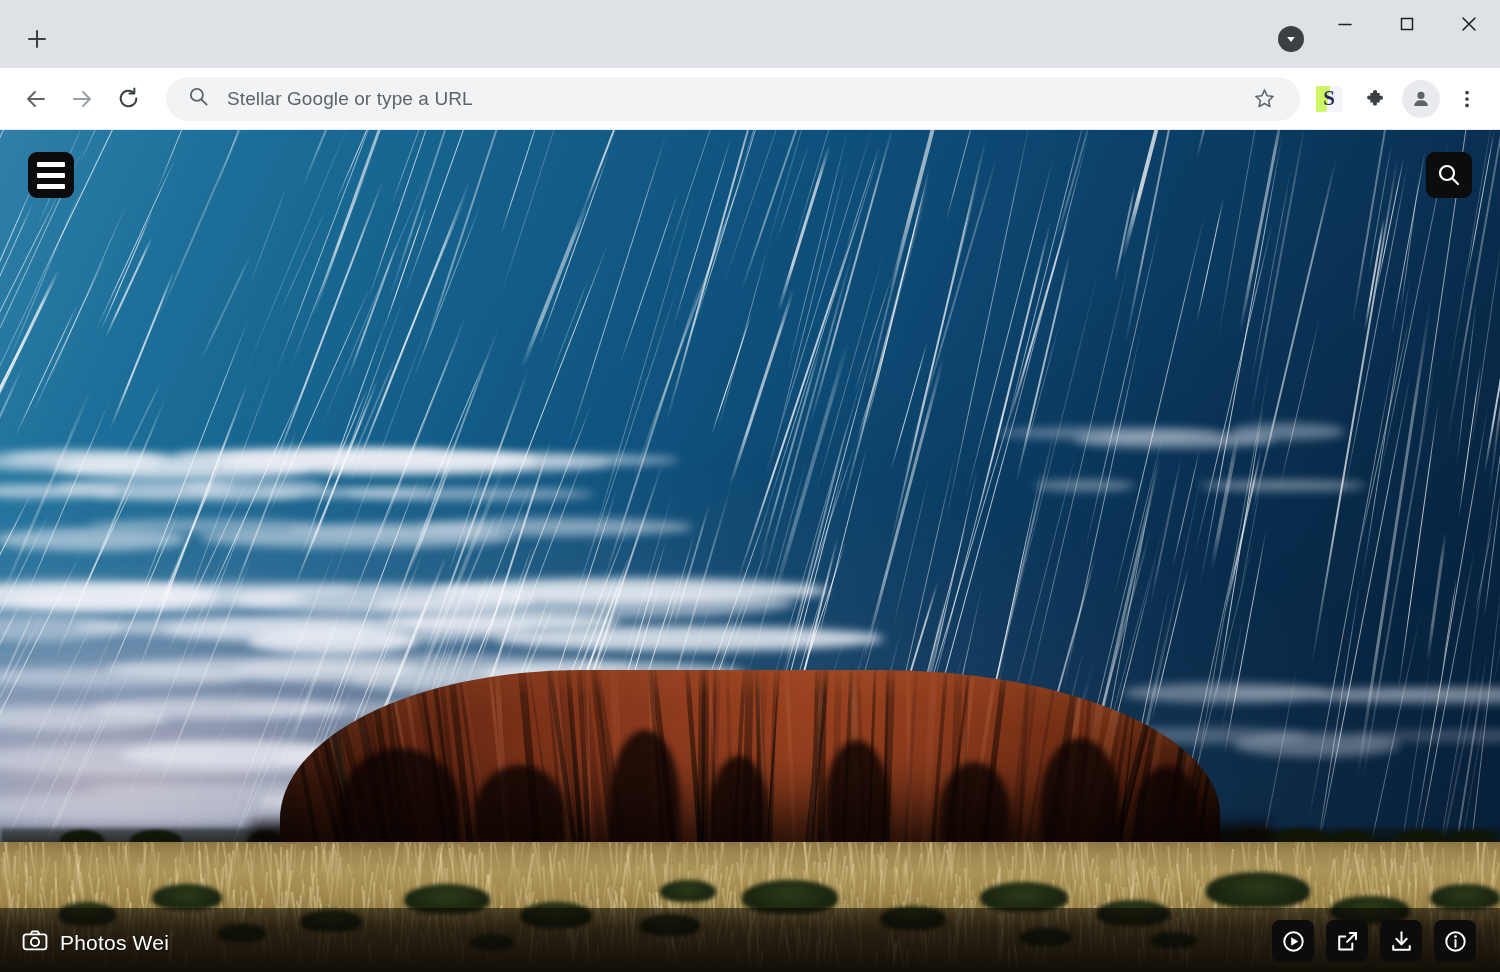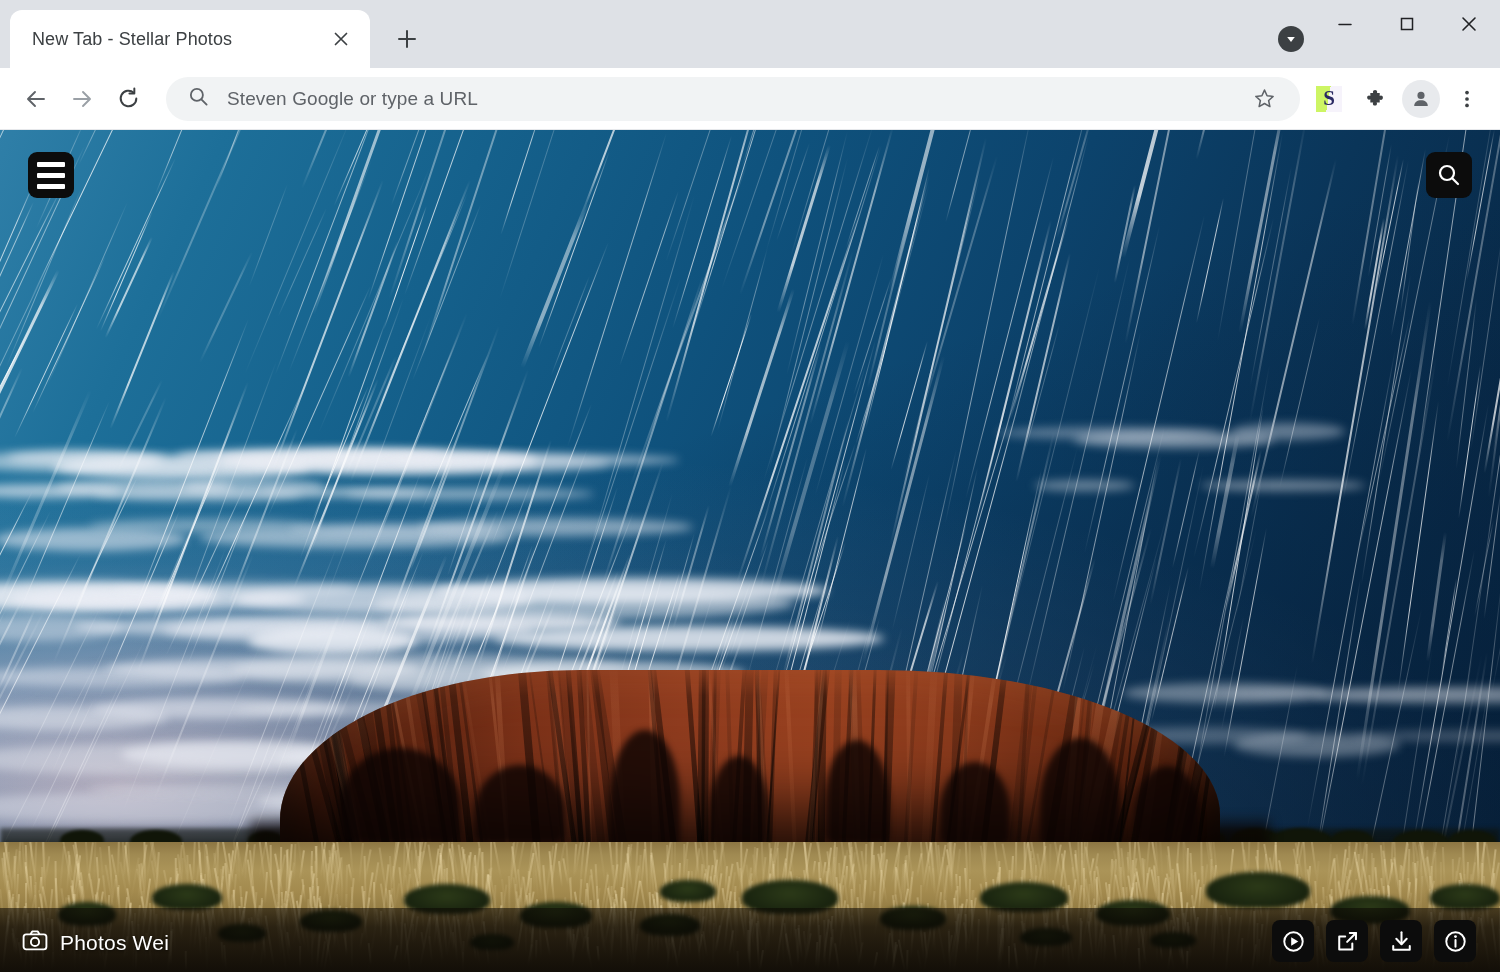--- a/index.html
+++ b/index.html
@@ -377,28 +377,20 @@
     display: flex; align-items: center; justify-content: center;
   }
 </style>
 </head>
 <body>
 
 <div class="browser">
 
   <div class="tabstrip">
 
-    <div class="tab">
-      <span class="tab-title">New Tab - Stellar Photos</span>
-      <span class="tab-close">
-        <svg width="18" height="18" viewBox="0 0 18 18" aria-hidden="true">
-          <path d="M3.5 3.5 L14.5 14.5 M14.5 3.5 L3.5 14.5" stroke="#3c4043" stroke-width="1.7" stroke-linecap="round" fill="none"></path>
-        </svg>
-      </span>
-    </div>
 
     <div class="newtab-btn">
       <svg width="22" height="22" viewBox="0 0 22 22" aria-hidden="true">
         <path d="M11 3 L11 19 M3 11 L19 11" stroke="#3c4043" stroke-width="2" stroke-linecap="round" fill="none"></path>
       </svg>
     </div>
 
     <div class="tabstrip-spacer"></div>
 
     <div class="tab-search-btn">
@@ -449,21 +441,21 @@
       </svg>
     </div>
 
     <div class="omnibox">
       <span>
         <svg width="21" height="21" viewBox="0 0 22 22" aria-hidden="true">
           <circle cx="9.3" cy="9.3" r="6.3" stroke="#5f6368" stroke-width="1.9" fill="none"></circle>
           <path d="M14 14 L19.5 19.5" stroke="#5f6368" stroke-width="1.9" stroke-linecap="round"></path>
         </svg>
       </span>
-      <span class="omnibox-placeholder">Steven Google or type a URL</span>
+      <span class="omnibox-placeholder">Stellar Google or type a URL</span>
       <span class="star-btn">
         <svg width="23" height="23" viewBox="0 0 24 24" aria-hidden="true">
           <path d="M12 3.2 L14.7 9.1 L21 9.8 L16.3 14.1 L17.6 20.4 L12 17.2 L6.4 20.4 L7.7 14.1 L3 9.8 L9.3 9.1 Z" stroke="#5f6368" stroke-width="1.6" fill="none" stroke-linejoin="round"></path>
         </svg>
       </span>
     </div>
 
     <div class="ext-s">S</div>
 
     <div class="tb-icon">

